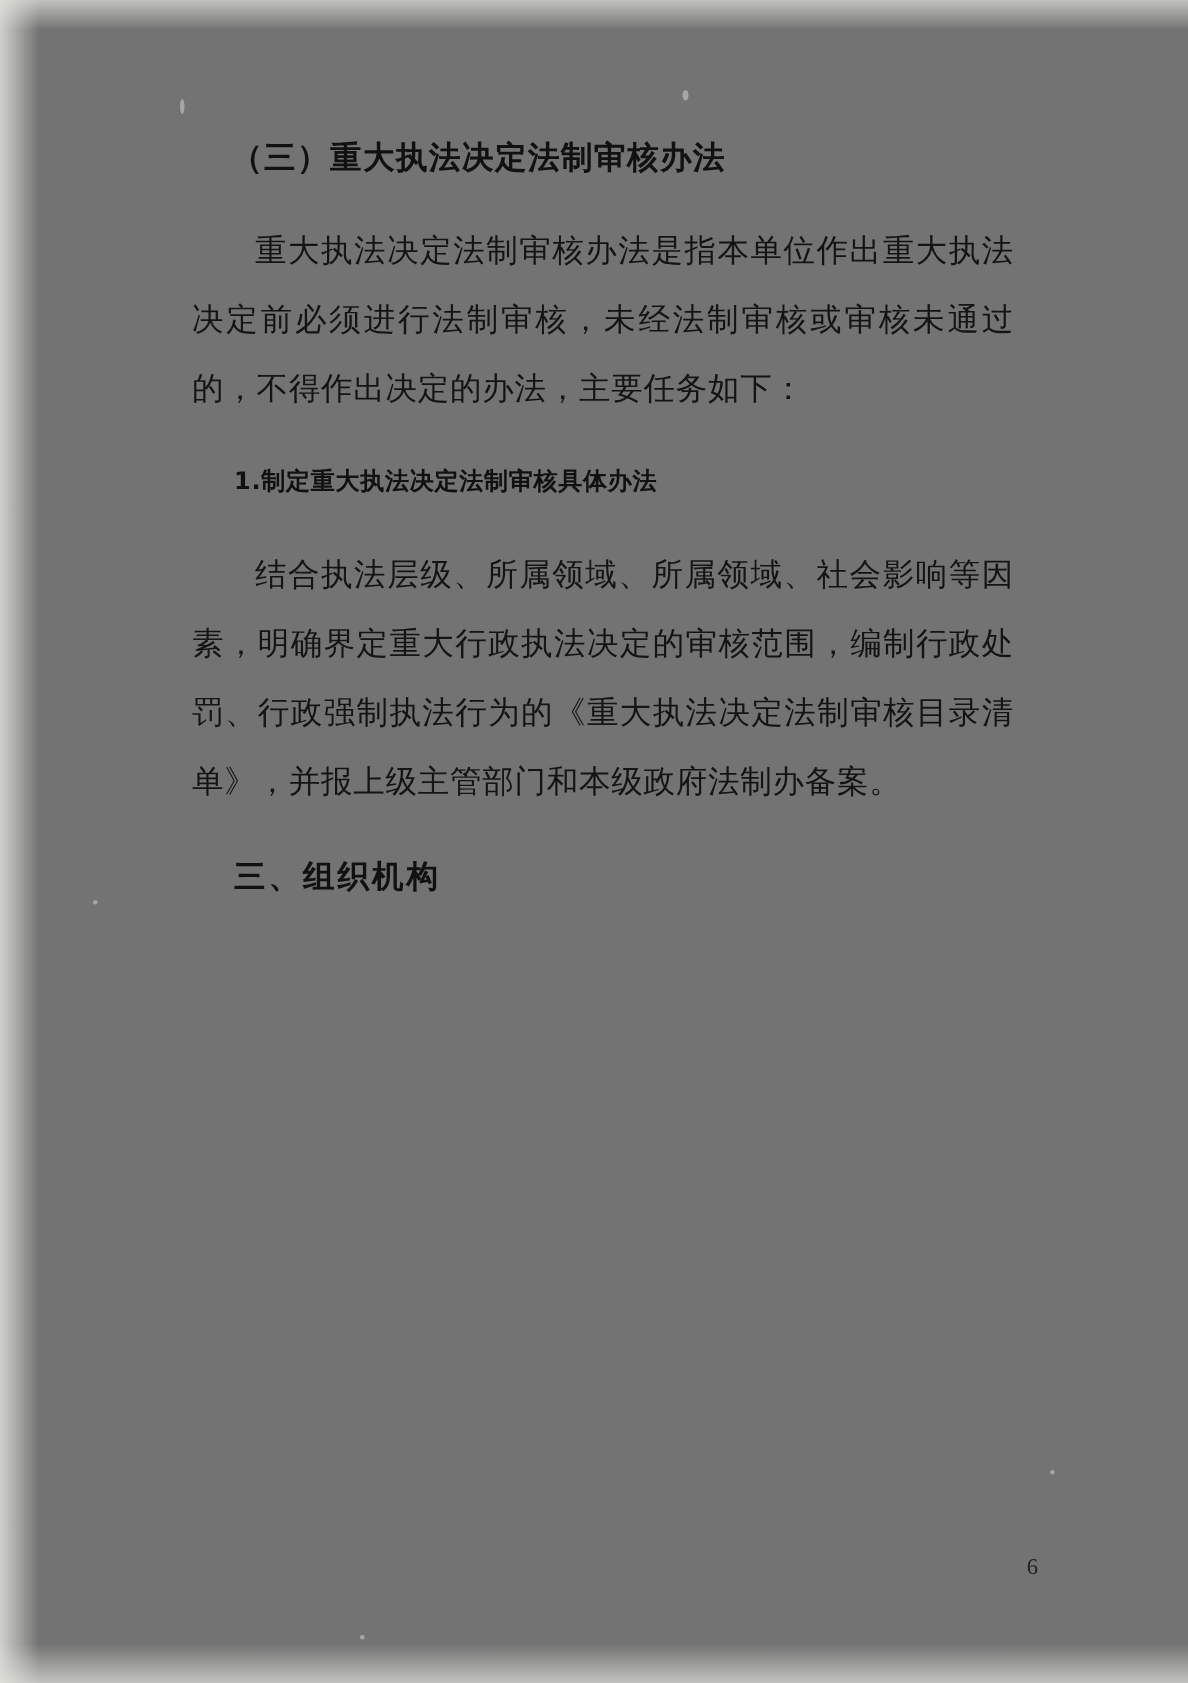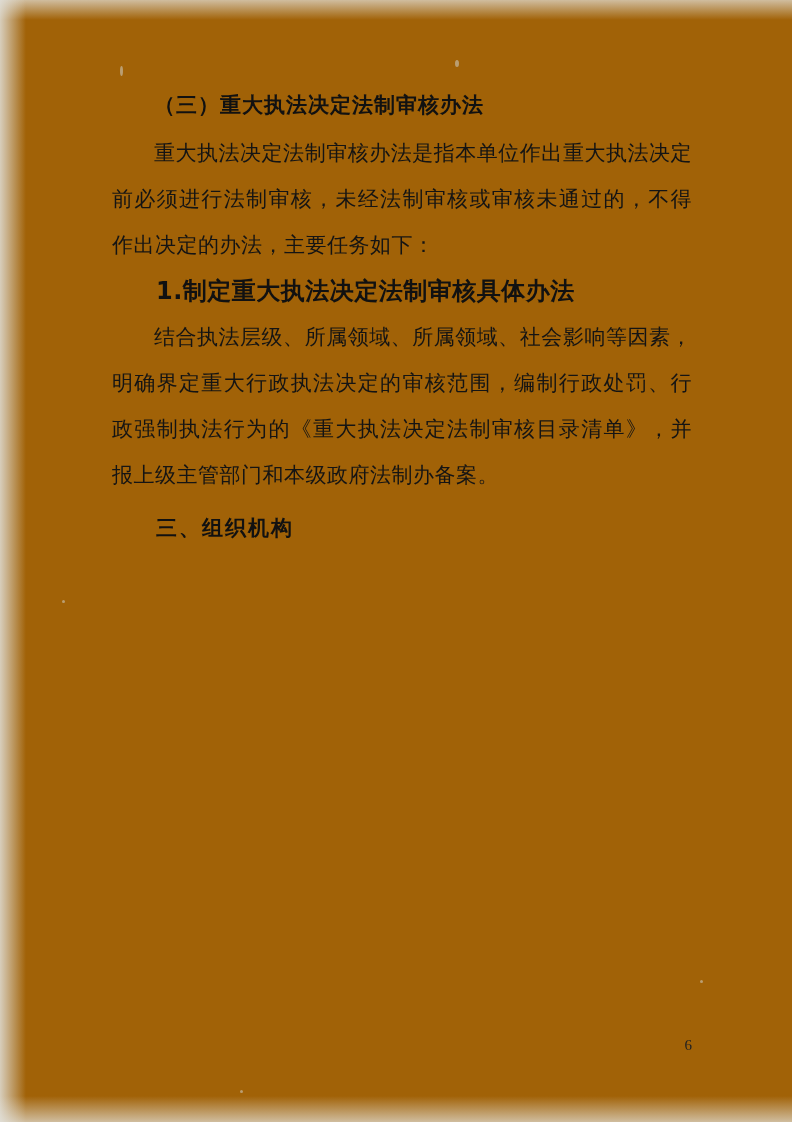--- a/index.html
+++ b/index.html
@@ -14,21 +14,21 @@
     color: #1a1a1a;
     position: relative;
     overflow: hidden;
   }
   .page {
     position: absolute;
     left: 0;
     top: 0;
     width: 792px;
     height: 1122px;
-    background: #a16207;
+    background: #737373;
   }
   .content {
     position: absolute;
     left: 112px;
     top: 82px;
     width: 580px;
   }
   .heading-sub {
     font-size: 21px;
     font-weight: bold;
@@ -36,27 +36,27 @@
     letter-spacing: 1px;
     text-indent: 42px;
     margin: 0 0 2px 0;
     color: #111;
   }
   .para {
     font-size: 21px;
     line-height: 46px;
     letter-spacing: 0.5px;
     text-indent: 42px;
-    margin: 0;
+    margin: 16px;
     text-align: justify;
     text-justify: inter-ideograph;
     color: #141414;
   }
   .item-heading {
-    font-size: 24px;
+    font-size: 16px;
     font-weight: bold;
     line-height: 46px;
     letter-spacing: 0.5px;
     text-indent: 44px;
     margin: 0;
     color: #111;
   }
   .section-heading {
     font-size: 21px;
     font-weight: bold;

